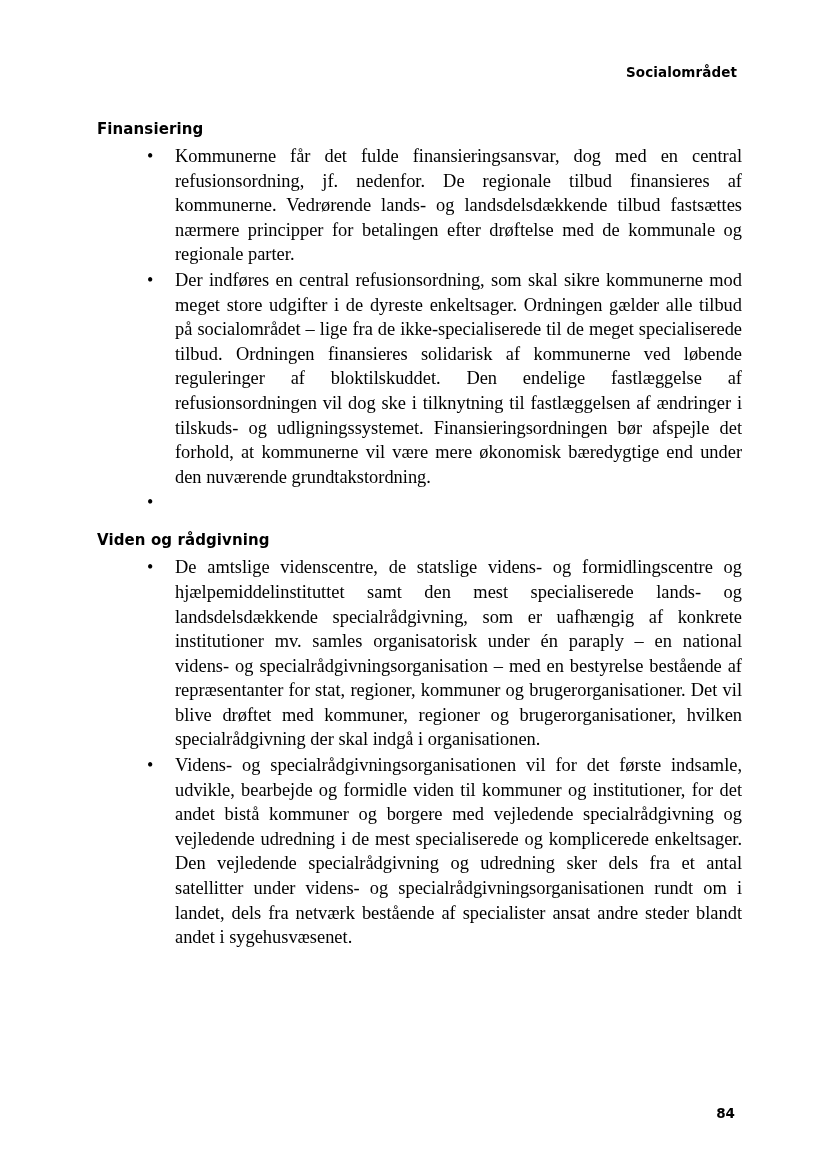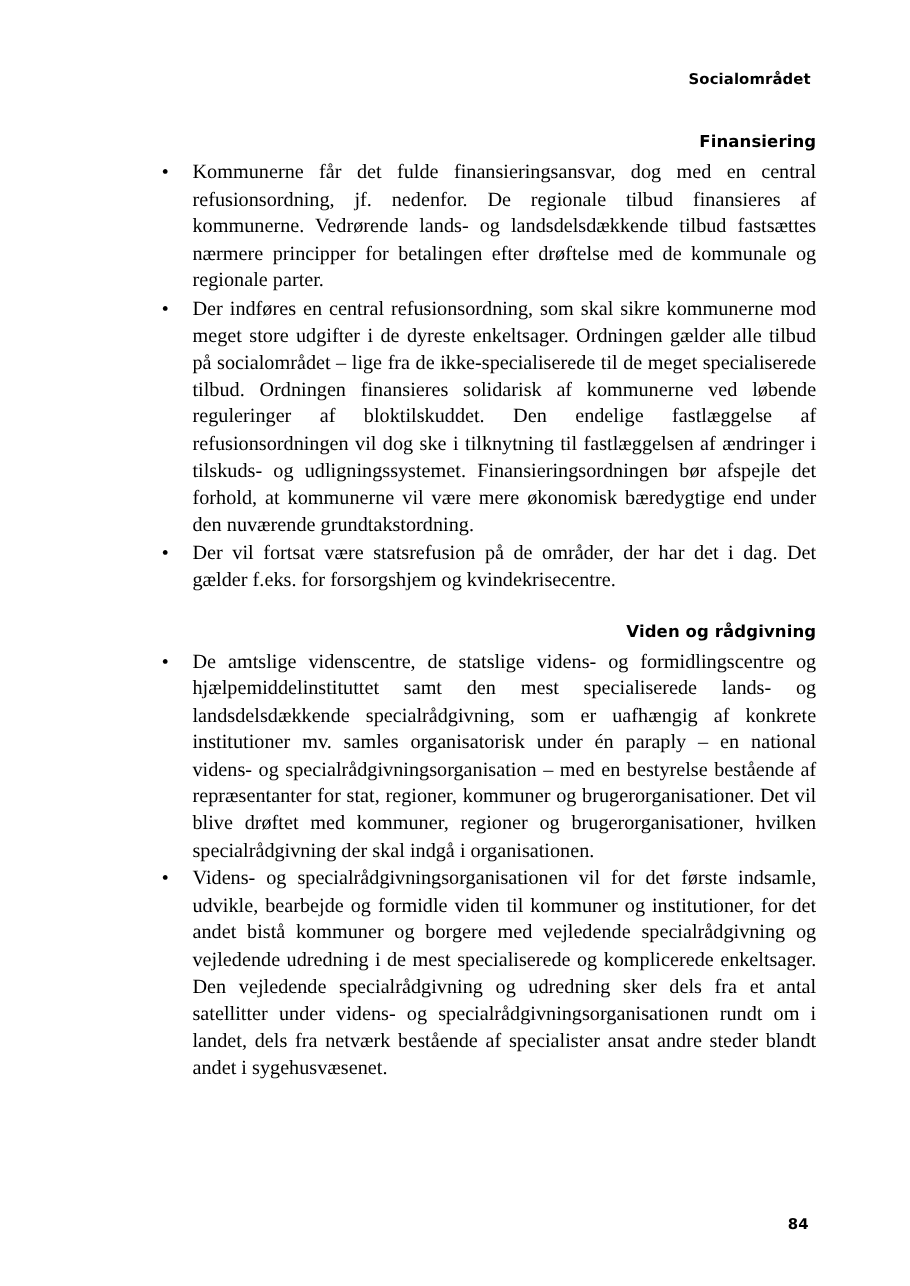--- a/index.html
+++ b/index.html
@@ -38,24 +38,23 @@
     left: 97px;
     width: 645px;
   }
   h2.section-heading {
     font-family: "DejaVu Sans", sans-serif;
     font-size: 15px;
     font-weight: bold;
     margin: 0 0 6px 0;
     padding: 0;
     letter-spacing: 0.1px;
-    text-align: right;
   }
   h2.section-heading.second {
-    margin-top: 25px;
+    margin-top: 42px;
   }
   ul.bullets {
     list-style: none;
     margin: 0;
     padding: 0;
   }
   ul.bullets li {
     position: relative;
     padding-left: 78px;
     margin: 0 0 0 0;
@@ -101,21 +100,20 @@
       <li>
         <span class="bullet-dot">•</span>
         <span class="para-text">Kommunerne får det fulde finansieringsansvar, dog med en central refusionsordning, jf. nedenfor. De regionale tilbud finansieres af kommunerne. Vedrørende lands- og landsdelsdækkende tilbud fastsættes nærmere principper for betalingen efter drøftelse med de kommunale og regionale parter.</span>
       </li>
       <li>
         <span class="bullet-dot">•</span>
         <span class="para-text">Der indføres en central refusionsordning, som skal sikre kommunerne mod meget store udgifter i de dyreste enkeltsager. Ordningen gælder alle tilbud på socialområdet – lige fra de ikke-specialiserede til de meget specialiserede tilbud. Ordningen finansieres solidarisk af kommunerne ved løbende reguleringer af bloktilskuddet. Den endelige fastlæggelse af refusionsordningen vil dog ske i tilknytning til fastlæggelsen af ændringer i tilskuds- og udligningssystemet. Finansieringsordningen bør afspejle det forhold, at kommunerne vil være mere økonomisk bæredygtige end under den nuværende grundtakstordning.</span>
       </li>
       <li>
         <span class="bullet-dot">•</span>
-        <span class="para-text">Der vil fortsat være statsrefusion på de områder, der har det i dag. Det gælder f.eks. for forsorgshjem og kvindekrisecentre.</span>
       </li>
     </ul>
 
     <h2 class="section-heading second">Viden og rådgivning</h2>
     <ul class="bullets">
       <li>
         <span class="bullet-dot">•</span>
         <span class="para-text">De amtslige videnscentre, de statslige videns- og formidlingscentre og hjælpemiddelinstituttet samt den mest specialiserede lands- og landsdelsdækkende specialrådgivning, som er uafhængig af konkrete institutioner mv. samles organisatorisk under én paraply – en national videns- og specialrådgivningsorganisation – med en bestyrelse bestående af repræsentanter for stat, regioner, kommuner og brugerorganisationer. Det vil blive drøftet med kommuner, regioner og brugerorganisationer, hvilken specialrådgivning der skal indgå i organisationen.</span>
       </li>
       <li>

